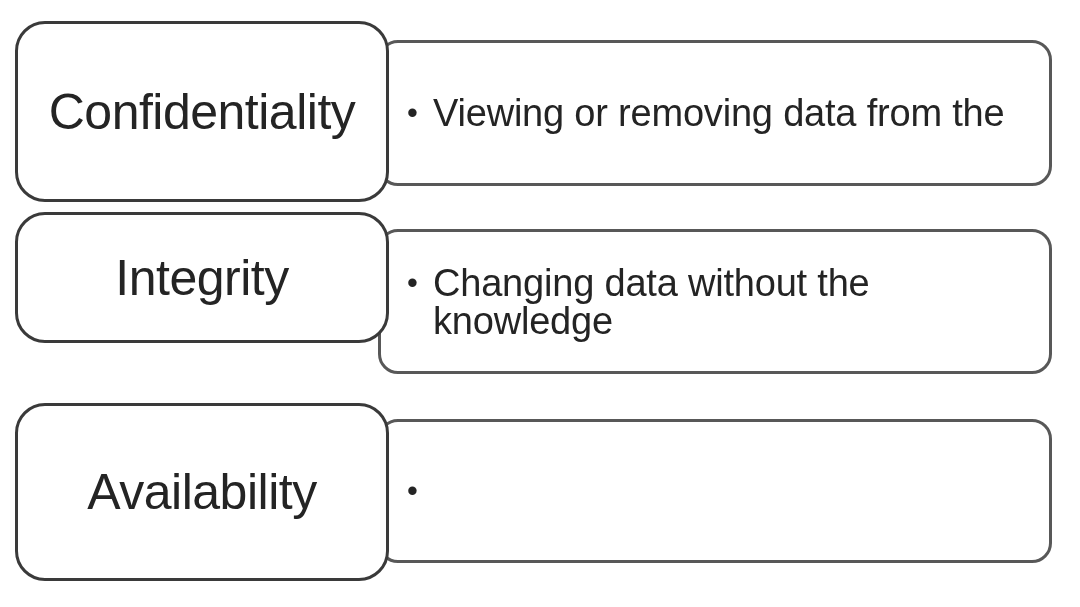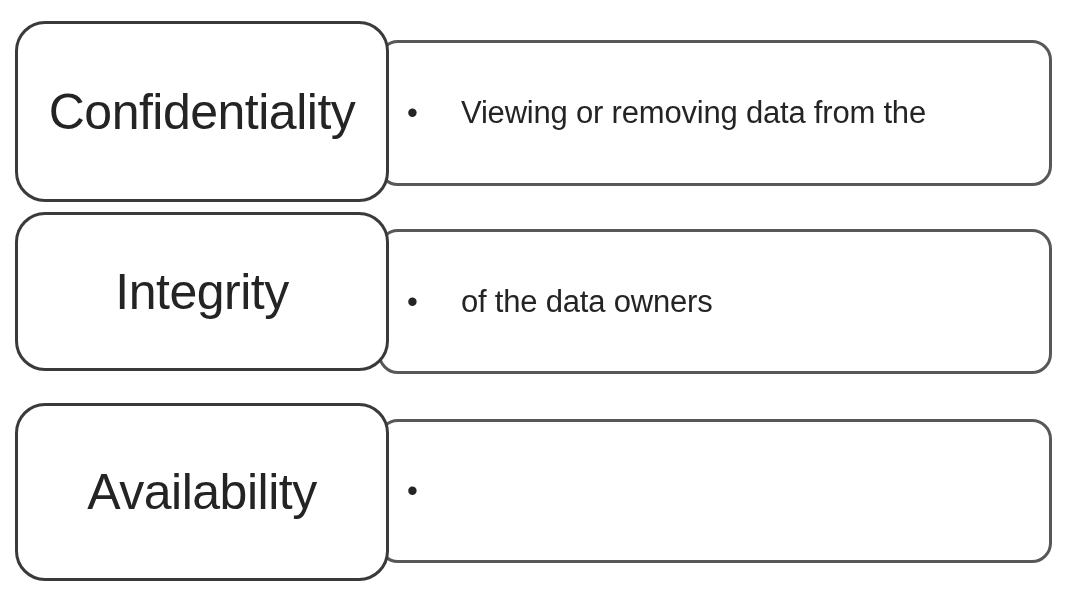--- a/index.html
+++ b/index.html
@@ -35,21 +35,21 @@
     box-sizing: border-box;
     background: #ffffff;
     border: 3px solid #585858;
     border-radius: 20px;
     display: flex;
     align-items: center;
     z-index: 1;
     padding: 0 26px 0 26px;
   }
   .r1l { top: 21px;  height: 181px; }
-  .r2l { top: 212px; height: 159px; }
+  .r2l { top: 212px; height: 131px; }
   .r3l { top: 403px; height: 178px; }
   .r1r { top: 40px;  height: 146px; }
   .r2r { top: 229px; height: 145px; }
   .r3r { top: 419px; height: 144px; }
   .term-label {
     font-size: 50px;
     color: #242424;
     letter-spacing: -0.5px;
     white-space: nowrap;
   }
@@ -58,25 +58,24 @@
     align-items: flex-start;
   }
   .bullet {
     flex: none;
     width: 26px;
     font-size: 31px;
     line-height: 38px;
     color: #242424;
   }
   .bullet-lines {
-    font-size: 31px;
+    font-size: 38px;
     line-height: 38px;
     color: #242424;
     letter-spacing: -0.2px;
-    margin-left: 28px;
   }
 </style>
 </head>
 <body>
 
 <div class="canvas">
 
   <div class="desc-card r1r">
     <div class="bullet-row">
       <span class="bullet">•</span>
@@ -86,21 +85,21 @@
     </div>
   </div>
   <div class="term-card r1l">
     <span class="term-label">Confidentiality</span>
   </div>
 
   <div class="desc-card r2r">
     <div class="bullet-row">
       <span class="bullet">•</span>
       <div class="bullet-lines">
-        <div>of the data owners</div>
+        <div>Changing data without the knowledge</div>
       </div>
     </div>
   </div>
   <div class="term-card r2l">
     <span class="term-label">Integrity</span>
   </div>
 
   <div class="desc-card r3r">
     <div class="bullet-row">
       <span class="bullet">•</span>

